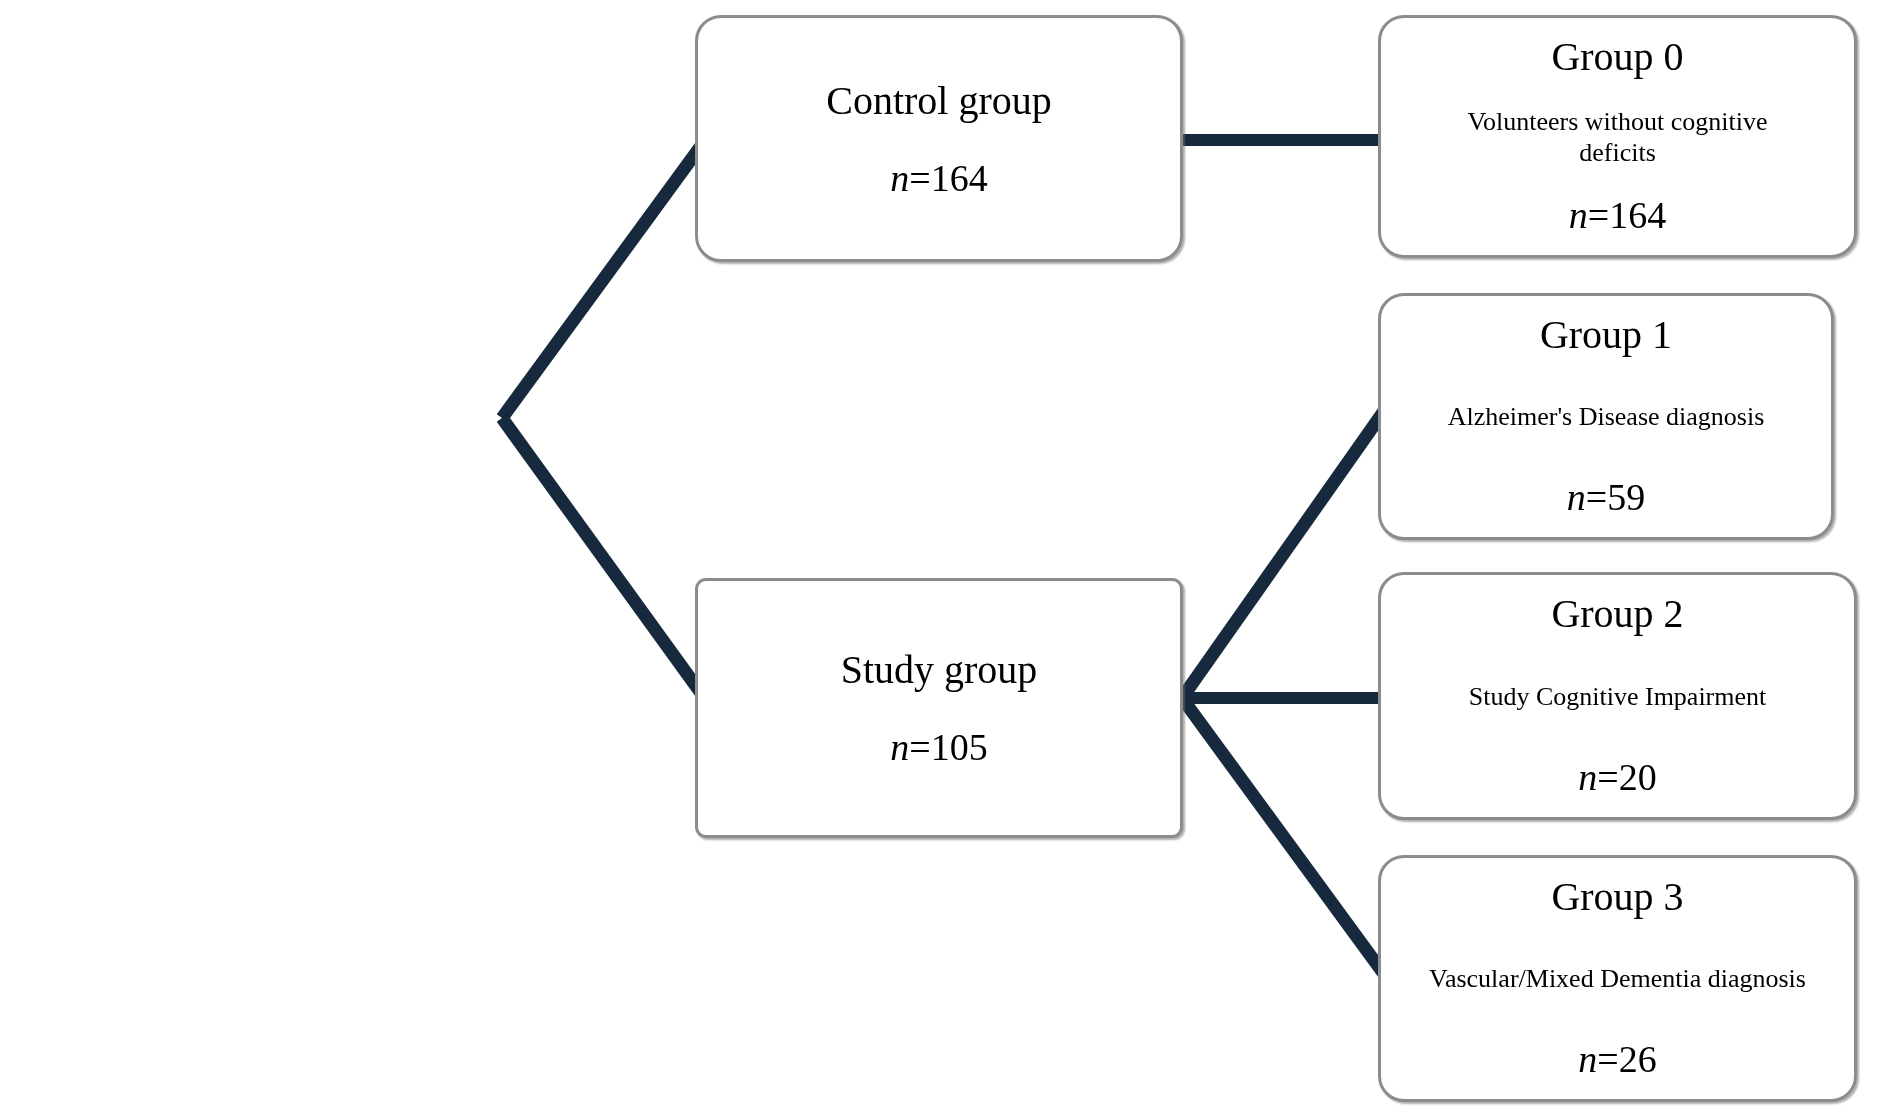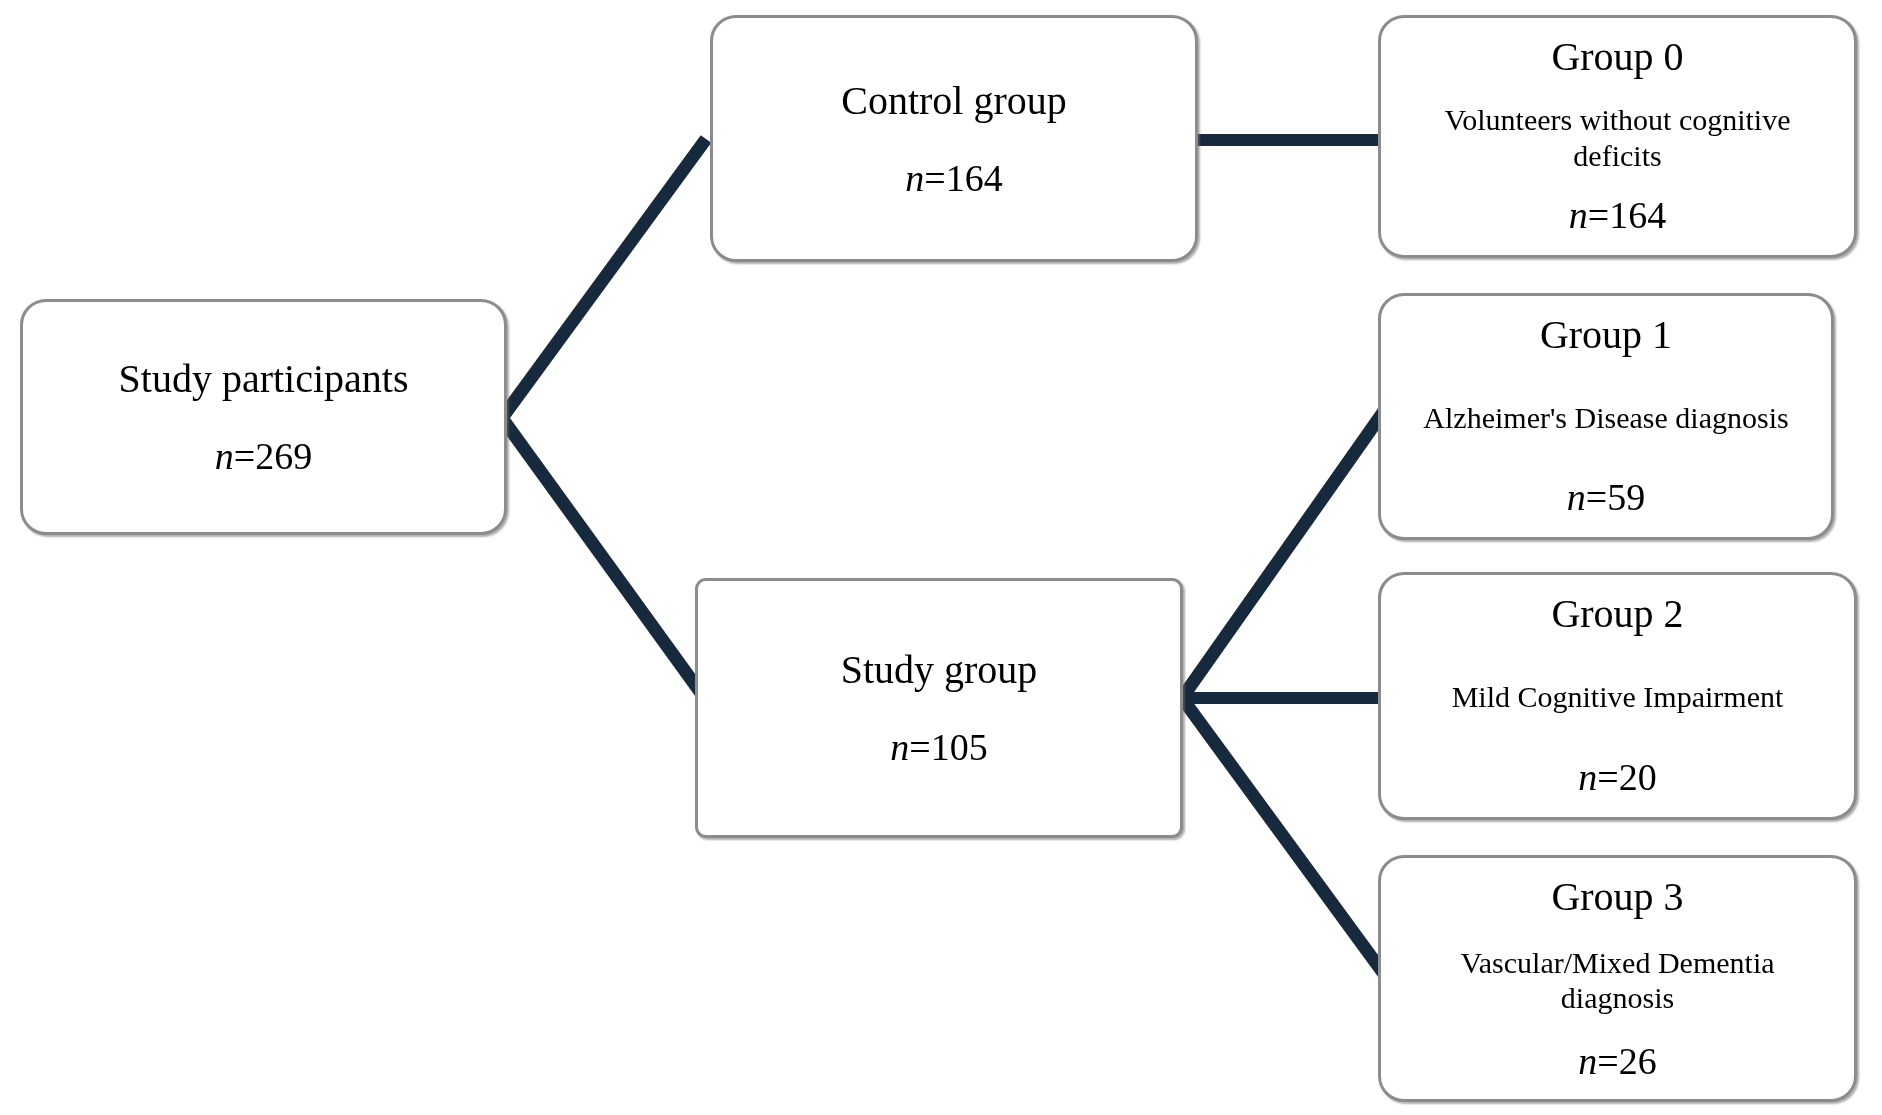--- a/index.html
+++ b/index.html
@@ -36,21 +36,21 @@
     flex-direction: column;
     align-items: center;
     justify-content: center;
     text-align: center;
   }
   .node .title {
     font-size: 40px;
     line-height: 1.15;
   }
   .node .desc {
-    font-size: 30px;
+    font-size: 26px;
     line-height: 1.18;
     max-width: 380px;
   }
   .node .nline {
     font-size: 38px;
     line-height: 1.1;
   }
   .nit {
     font-style: italic;
   }
@@ -58,45 +58,41 @@
   .node.simple {
     gap: 34px;
   }
   
   .node.detailed {
     justify-content: space-between;
     padding: 16px 12px 18px 12px;
   }
   
   #node-participants { left: 20px;   top: 299px; width: 487px; height: 236px; }
-  #node-control      { left: 695px;  top: 15px;  width: 488px; height: 247px; margin-left: 15px; }
+  #node-control      { left: 695px;  top: 15px;  width: 488px; height: 247px; }
   #node-study        { left: 695px;  top: 578px; width: 488px; height: 260px; border-radius: 11px; }
   #node-group0       { left: 1378px; top: 15px;  width: 479px; height: 243px; }
   #node-group1       { left: 1378px; top: 293px; width: 456px; height: 247px; }
   #node-group2       { left: 1378px; top: 572px; width: 479px; height: 248px; }
   #node-group3       { left: 1378px; top: 855px; width: 479px; height: 247px; }
 </style>
 </head>
 <body>
 
 <div class="canvas">
 
   <svg class="edges-layer" width="1882" height="1115" viewBox="0 0 1882 1115">
     <line class="edge" x1="502" y1="418" x2="706" y2="139" stroke="#17293D" stroke-width="13"></line>
     <line class="edge" x1="502" y1="418" x2="706" y2="700" stroke="#17293D" stroke-width="13"></line>
     <line class="edge" x1="1178" y1="140" x2="1384" y2="140" stroke="#17293D" stroke-width="12"></line>
     <line class="edge" x1="1182" y1="698" x2="1384" y2="411" stroke="#17293D" stroke-width="13"></line>
     <line class="edge" x1="1182" y1="698" x2="1384" y2="698" stroke="#17293D" stroke-width="12"></line>
     <line class="edge" x1="1182" y1="698" x2="1384" y2="974" stroke="#17293D" stroke-width="13"></line>
   </svg>
 
-  <div class="node simple" id="node-participants" style="border-color: rgb(140, 140, 140);">
-    <div class="title">Study participants</div>
-    <div class="nline"><span class="nit">n</span><span>=269</span></div>
-  </div>
 
   <div class="node simple" id="node-control" style="border-color: rgb(140, 140, 140);">
     <div class="title">Control group</div>
     <div class="nline"><span class="nit">n</span><span>=164</span></div>
   </div>
 
   <div class="node simple" id="node-study" style="border-color: rgb(140, 140, 140);">
     <div class="title">Study group</div>
     <div class="nline"><span class="nit">n</span><span>=105</span></div>
   </div>
@@ -108,21 +104,21 @@
   </div>
 
   <div class="node detailed" id="node-group1" style="border-color: rgb(140, 140, 140);">
     <div class="title">Group 1</div>
     <div class="desc">Alzheimer's Disease diagnosis</div>
     <div class="nline"><span class="nit">n</span><span>=59</span></div>
   </div>
 
   <div class="node detailed" id="node-group2" style="border-color: rgb(140, 140, 140);">
     <div class="title">Group 2</div>
-    <div class="desc">Mild Cognitive Impairment</div>
+    <div class="desc">Study Cognitive Impairment</div>
     <div class="nline"><span class="nit">n</span><span>=20</span></div>
   </div>
 
   <div class="node detailed" id="node-group3" style="border-color: rgb(140, 140, 140); gap: 25px;">
     <div class="title">Group 3</div>
     <div class="desc">Vascular/Mixed Dementia diagnosis</div>
     <div class="nline"><span class="nit">n</span><span>=26</span></div>
   </div>
 
 </div>

